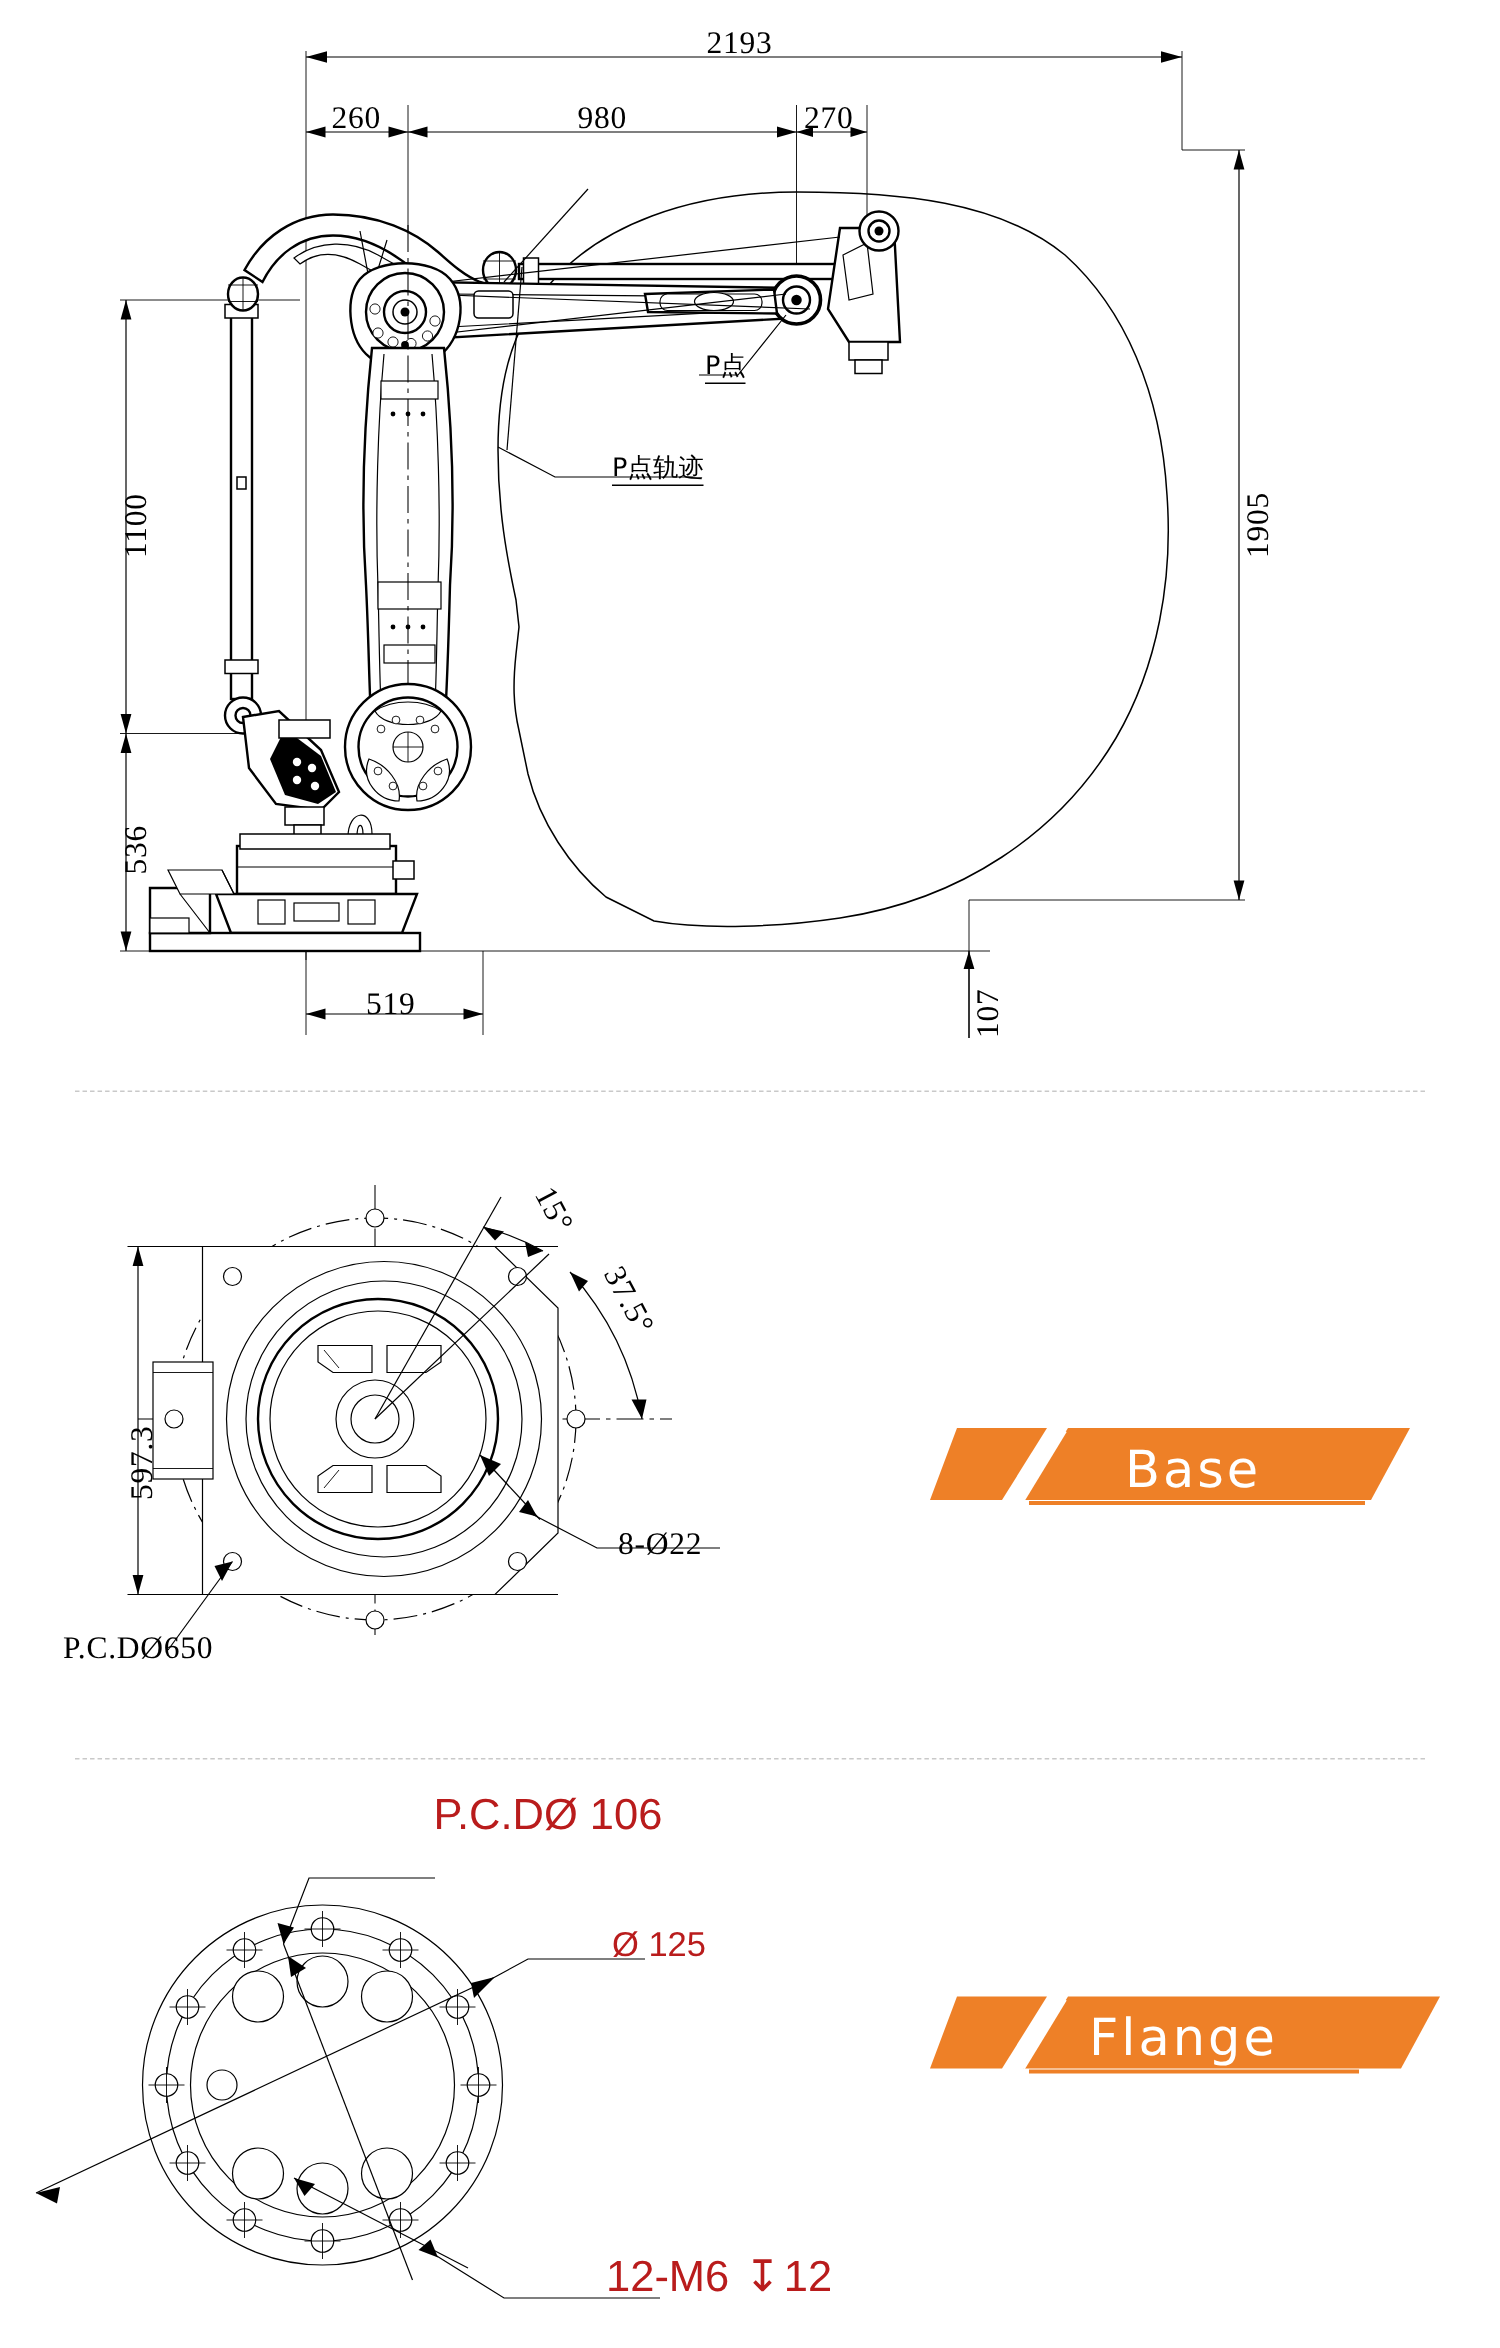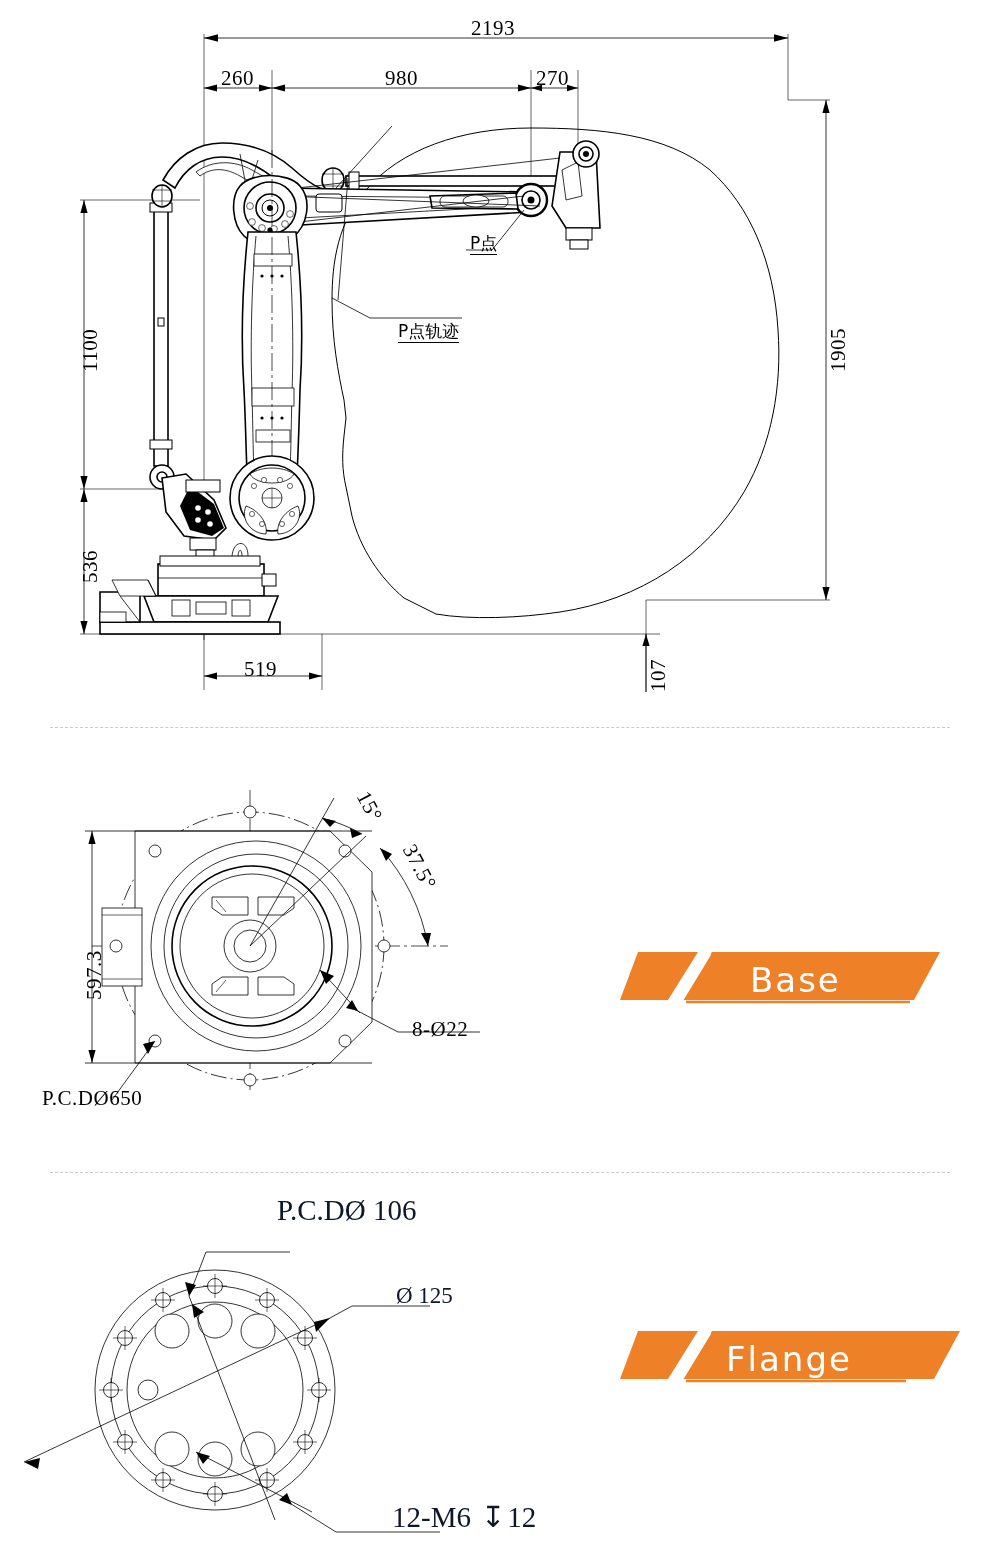--- a/index.html
+++ b/index.html
@@ -37,24 +37,25 @@
     white-space: nowrap;
     letter-spacing: 0.5px;
   }
   .dimtxt.vert {
     transform-origin: 0 0;
     transform: rotate(-90deg);
   }
   .cjk { font-family: "DejaVu Sans", sans-serif; font-size: 17px; text-align: center; }
   .lbl {
     position: absolute;
-    font-family: Liberation Serif, serif;
+    font-family: Liberation Sans, sans-serif;
     font-size: 23px;
     white-space: nowrap;
-    color: #0f172a;
+    color: #b91c1c;
+    margin-left: 12px;
   }
   .lbl-sm {
     position: absolute;
     font-family: "DejaVu Sans", sans-serif;
     font-size: 15px;
     white-space: nowrap;
     color: #000;
   }
   .u { border-bottom: 1.2px solid #000; padding-bottom: 1px; }
 
@@ -369,21 +370,21 @@
     <div class="dimtxt vert" style="left:78px; top:583px;">536</div>
 
     <div class="dimtxt" style="left:244px; top:657px;">519</div>
 
     <div class="dimtxt vert" style="left:646px; top:692px;">107</div>
 
     <div class="lbl-sm" style="left:470px; top:232px;">
       <span class="u cjk">P点</span>
     </div>
 
-    <div class="lbl-sm" style="left:398px; top:300px;margin-top:20px;">
+    <div class="lbl-sm" style="left:408px; top:300px;">
       <span class="u cjk">P点轨迹</span>
     </div>
   </div>
 
   <div class="sep" style="left:50px; top:727px; width:900px;"></div>
 
   <div>
 
     <svg class="svg-layer" style="top:760px;" width="560" height="380" viewBox="0 0 560 380">
 

